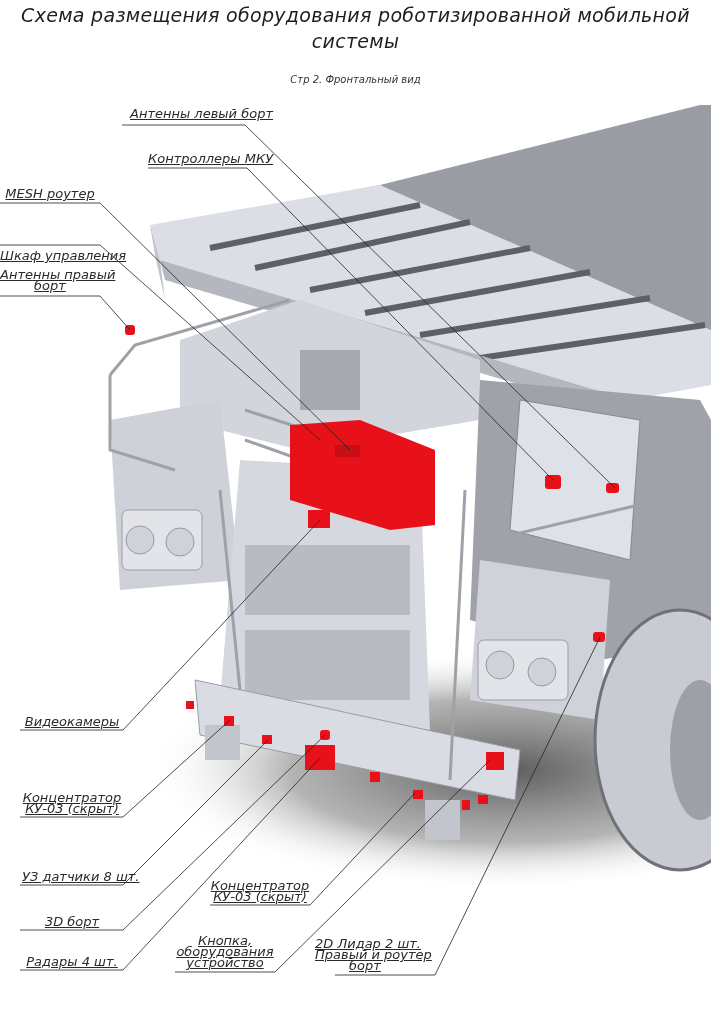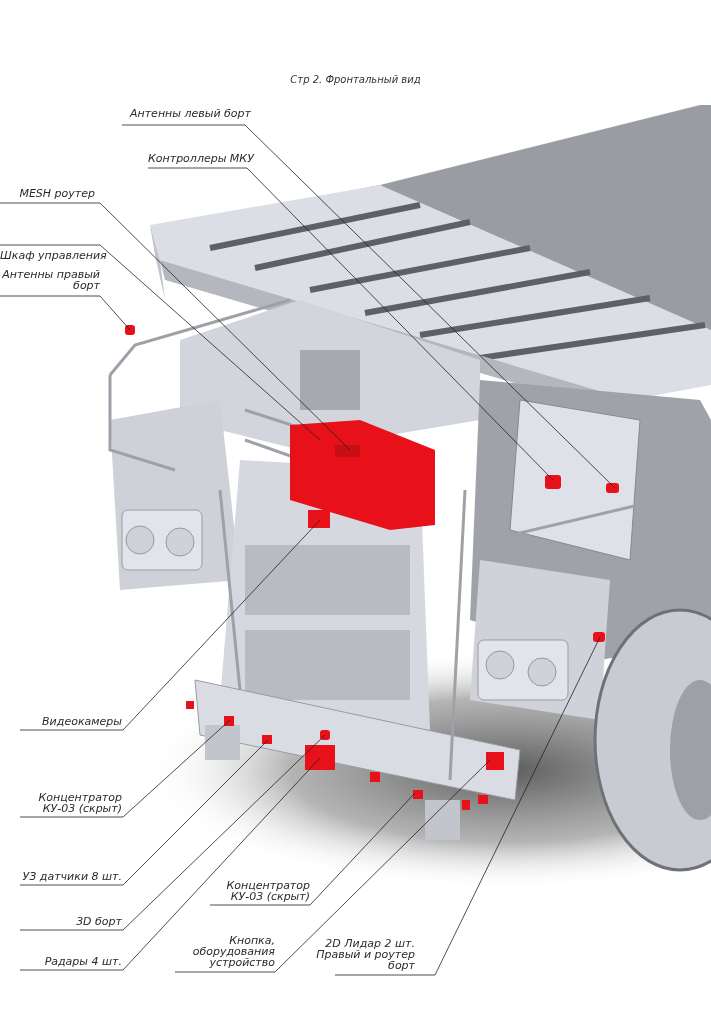--- a/index.html
+++ b/index.html
@@ -1,25 +1,26 @@
 <!DOCTYPE html>
 <html><head>
 <meta charset="utf-8">
 <style>
   html,body{margin:0;padding:0;background:#ffffff;}
   body{width:711px;height:1024px;position:relative;overflow:hidden;font-family:"DejaVu Sans",sans-serif;color:#222;}
   .title{position:absolute;left:0;top:2px;width:711px;text-align:center;font-size:19px;line-height:26px;letter-spacing:0.3px;color:#1e1e1e;font-style:italic;}
   .subtitle{position:absolute;left:0;top:74px;width:711px;text-align:center;font-size:10px;color:#333;font-style:italic;}
   svg.art{position:absolute;left:0;top:0;}
-  .label{position:absolute;font-size:11px;line-height:11px;text-align:right;color:#2a2a2a;font-style:italic;white-space:nowrap;}
+  .label{position:absolute;font-size:13px;line-height:11px;text-align:center;color:#2a2a2a;font-style:italic;white-space:nowrap;text-decoration:underline;}
 </style>
 </head>
 <body>
 
 <div class="title">
+  <div>Схема размещения оборудования роботизированной мобильной системы</div>
 </div>
 <div class="subtitle">Стр 2. Фронтальный вид</div>
 
 <svg class="art" width="711" height="1024" viewBox="0 0 711 1024">
   <defs>
     <radialGradient id="shadowG" cx="0.55" cy="0.5" r="0.5">
       <stop offset="0" stop-color="#4a4a4a" stop-opacity="0.9"></stop>
       <stop offset="0.6" stop-color="#777" stop-opacity="0.55"></stop>
       <stop offset="1" stop-color="#fff" stop-opacity="0"></stop>
     </radialGradient>

